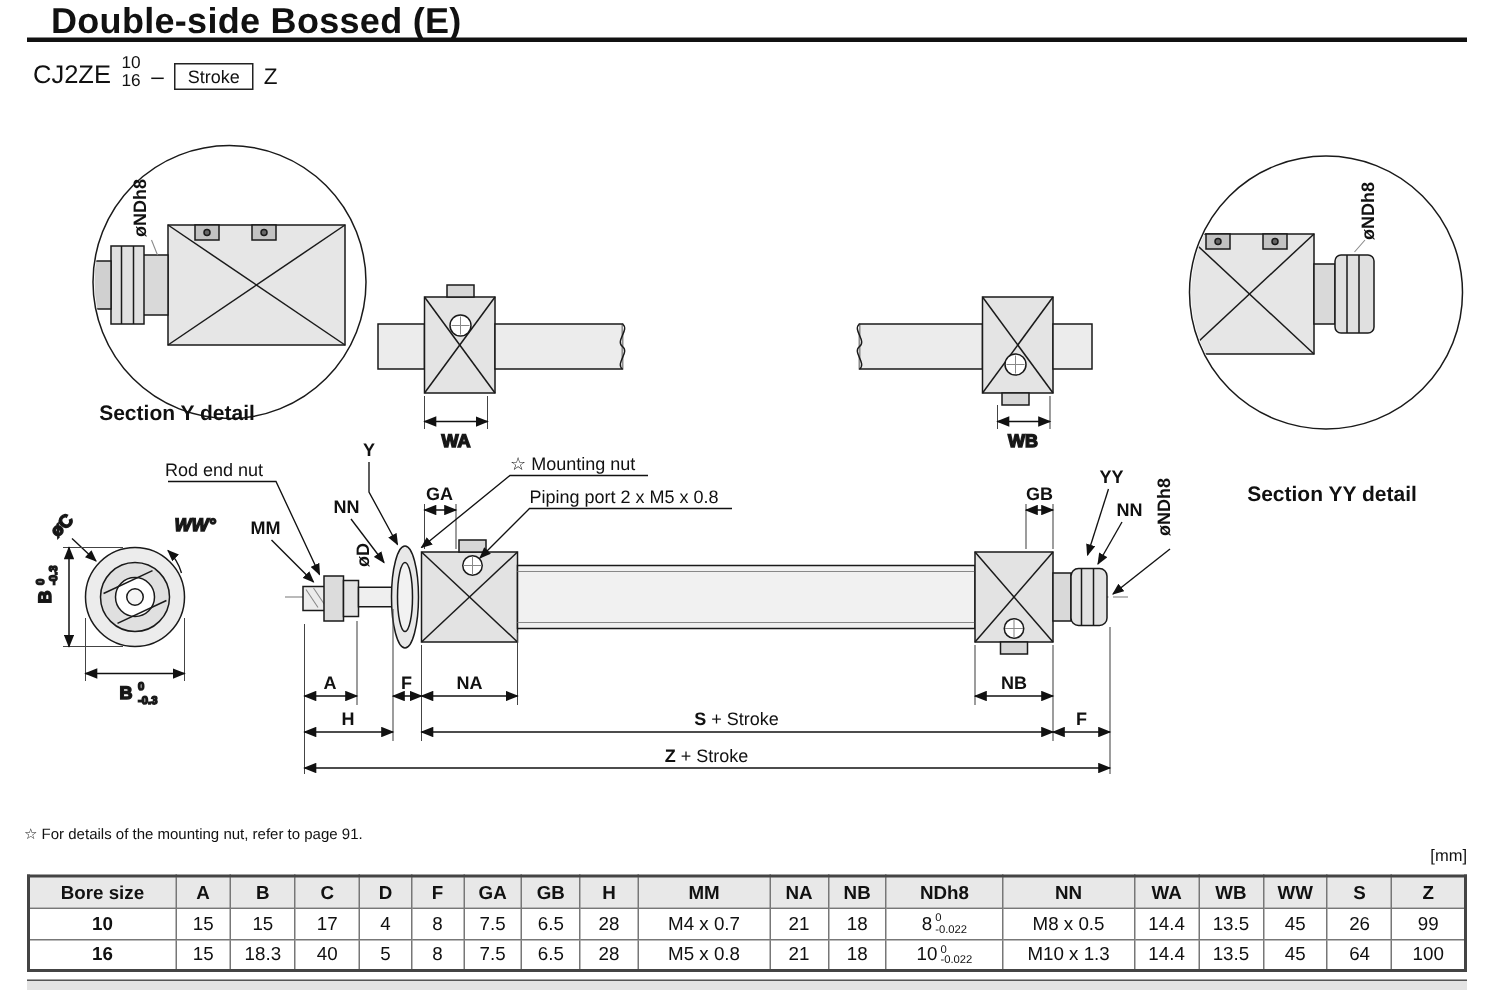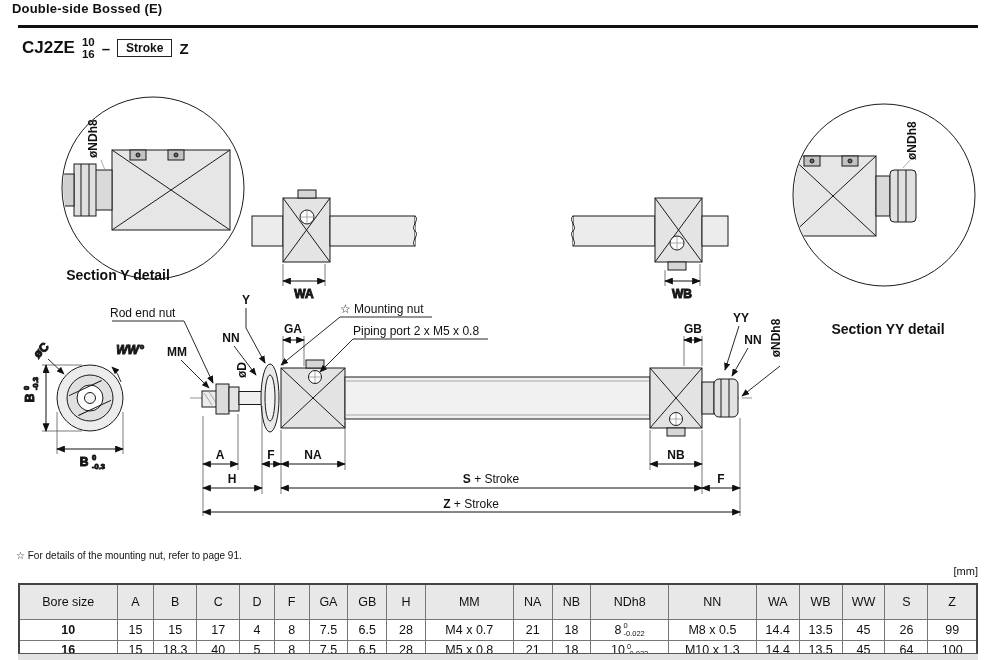--- a/index.html
+++ b/index.html
@@ -1,40 +1,40 @@
 <!DOCTYPE html>
 <html><head>
 <meta charset="utf-8">
 <style>
   *{margin:0;padding:0;box-sizing:border-box}
   html,body{width:996px;height:660px;background:#fff;font-family:"Liberation Sans",sans-serif;color:#111;position:relative;overflow:hidden}
-  .title{position:absolute;left:12px;top:1px;font-size:13px;font-weight:bold;letter-spacing:.2px}
+  .title{position:absolute;left:34px;top:1px;font-size:24px;font-weight:bold;letter-spacing:.2px}
   .title-rule{position:absolute;left:18px;top:25px;width:960px;height:3px;background:#111}
-  .model-line{position:absolute;left:22px;top:36px;display:flex;align-items:center;gap:7px;font-weight:bold}
+  .model-line{position:absolute;left:22px;top:36px;display:flex;align-items:flex-end;gap:7px;font-weight:normal}
   .series{font-size:17px}
   .frac{display:flex;flex-direction:column;font-size:11.5px;line-height:12px}
   .dash{font-size:15px}
   .stroke-box{border:1.6px solid #222;padding:1px 8px;font-size:12px;background:#fff}
   .suffix{font-size:15px}
   svg.drawing{position:absolute;left:0;top:70px}
   svg text{font-family:"Liberation Sans",sans-serif;fill:#111}
   .lab{font-size:12px;font-weight:bold}
   .lab-n{font-size:12px;font-weight:normal}
   .sec{font-size:14px;font-weight:bold}
   .tolt{font-size:7.5px;font-weight:bold}
   .dim{stroke:#111;stroke-width:1;marker-start:url(#arr);marker-end:url(#arr)}
   .ext{stroke:#444;stroke-width:.7}
   .ldr{stroke:#111;stroke-width:.9;fill:none;marker-end:url(#arr)}
   .ol{stroke:#1a1a1a;stroke-width:1}
   .thin{stroke:#888;stroke-width:.7}
   .cl{stroke:#777;stroke-width:.8;stroke-dasharray:14 3 3 3}
   .footnote{position:absolute;left:16px;top:550px;font-size:10px}
   .units{position:absolute;right:18px;top:565px;font-size:11px}
   table.dims{position:absolute;left:18px;top:583px;width:960px;border-collapse:collapse;table-layout:fixed;font-size:12.5px;border:2px solid #444}
-  .dims th{background:#e8e8e8;font-weight:normal;border:1px solid #777;height:35px;padding:0 2px}
+  .dims th{background:#e8e8e8;font-weight:bold;border:1px solid #777;height:21px;padding:0 2px}
   .dims td{border:1px solid #777;height:21px;text-align:center;padding:0 2px;background:#fff}
   .dims td.bore{font-weight:bold}
   .tolwrap{display:inline-flex;align-items:center;justify-content:center}
   .tol{display:inline-flex;flex-direction:column;font-size:7.5px;line-height:7.5px;margin-left:2px;text-align:left}
   .bottom-strip{position:absolute;left:18px;top:653px;width:960px;height:7px;background:#e3e3e3;border-top:1.5px solid #555}
 </style>
 </head>
 <body>
 
 <div class="title">Double-side Bossed (E)</div>

